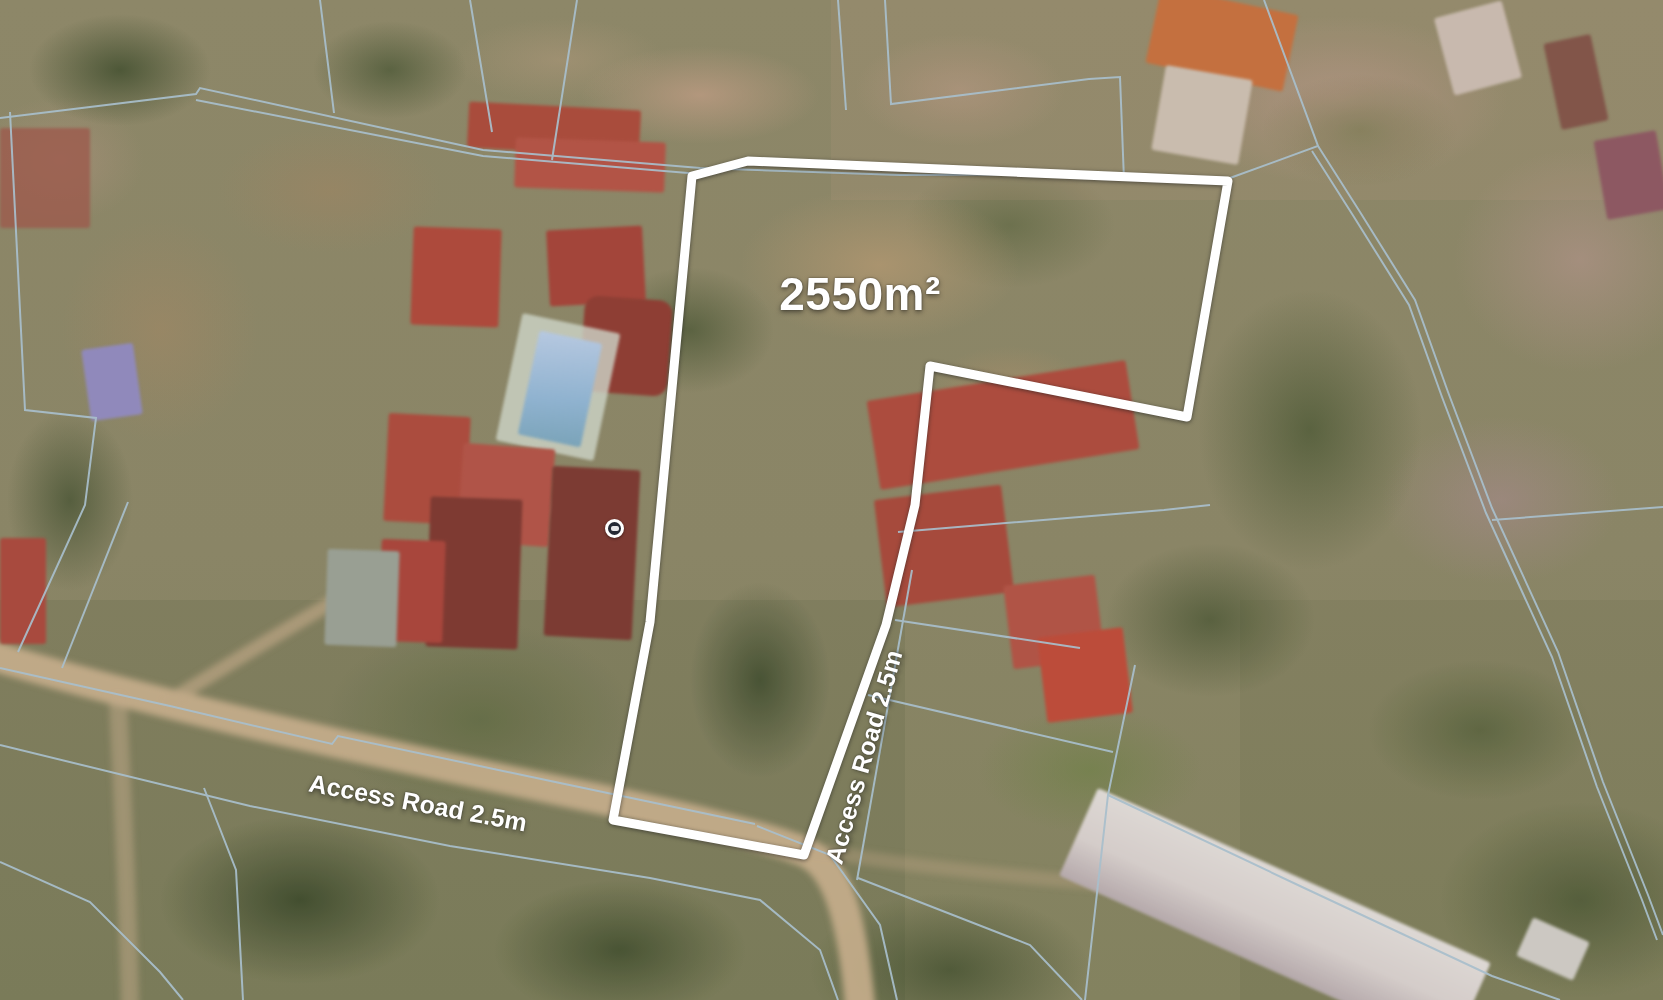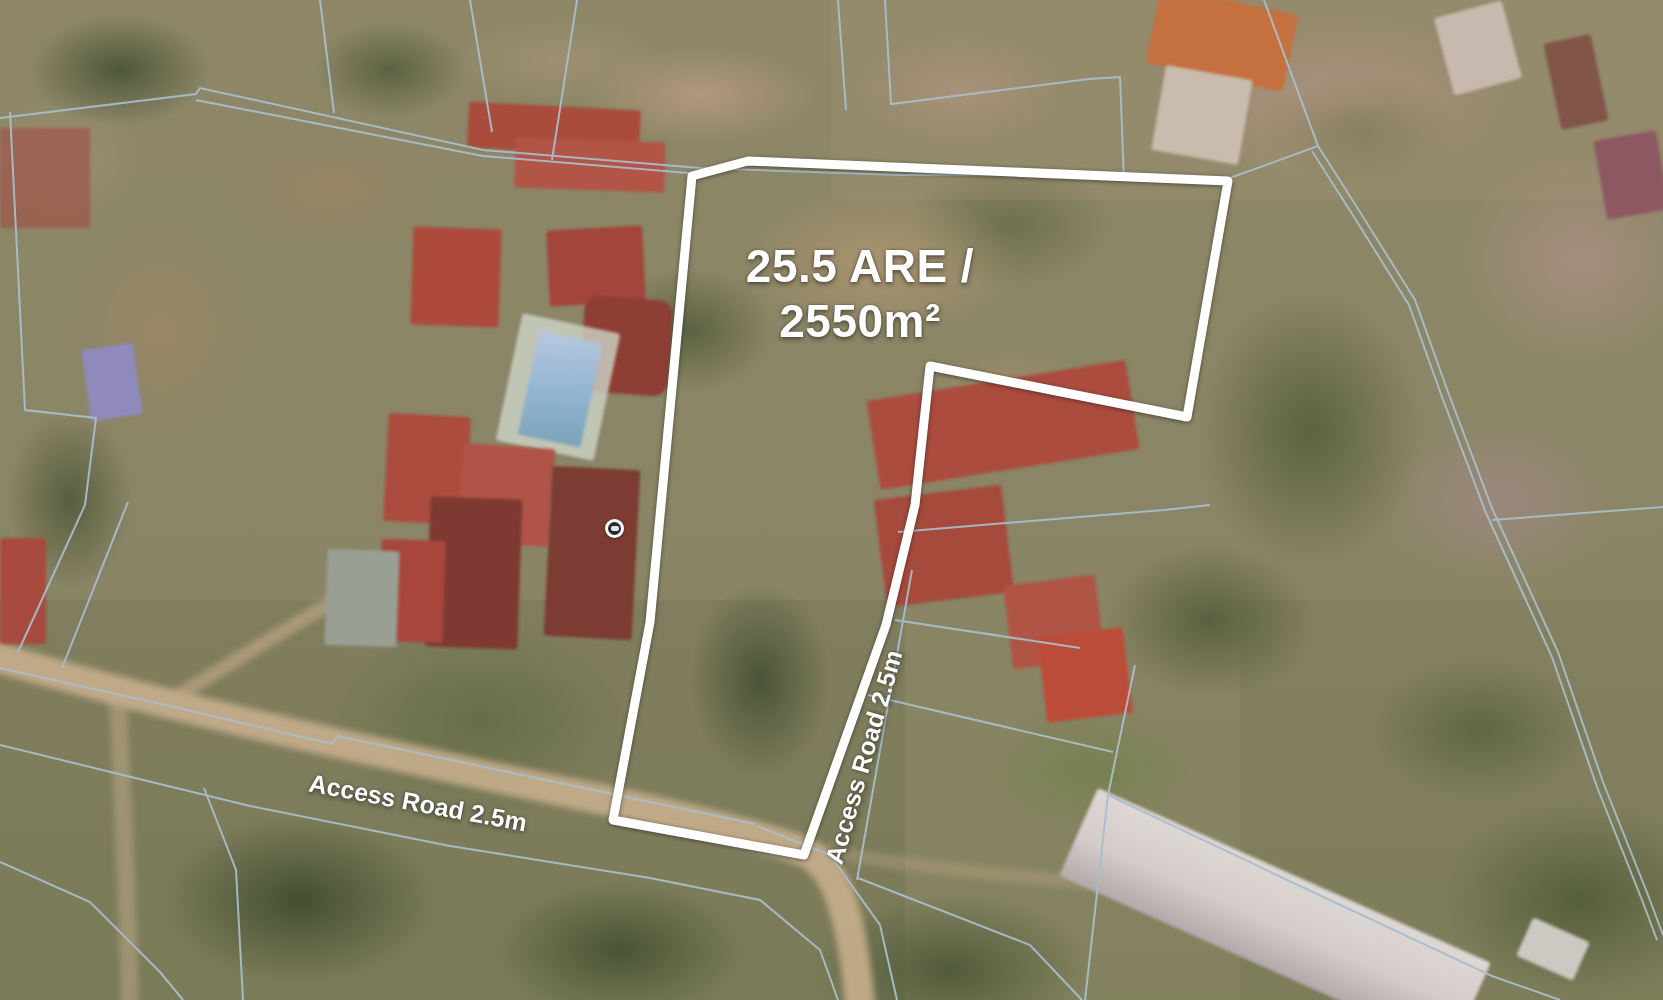--- a/index.html
+++ b/index.html
@@ -155,19 +155,18 @@
         <polyline points="1108,795 1300,886 1492,976 1560,1000"></polyline>
       </g>
     <polygon id="boundary-poly" fill="none" stroke-linejoin="round" stroke-linecap="round" points="692,176 748,161 1228,181 1187,417 930,366 915,505 886,625 804,855 613,820 650,622" stroke="#ffffff" stroke-width="9"></polygon>
   </svg>
 
   <div id="vehicle-marker">
       <div class="glyph"></div>
     </div>
 
   <div id="area-label" class="maplabel">
-    <div>25.5 ARE /</div>
     <div>2550m²</div>
   </div>
   <div id="road-label-h" class="maplabel">Access Road 2.5m</div>
   <div id="road-label-v" class="maplabel">Access Road 2.5m</div>
 
 </div>
 
 </body></html>

